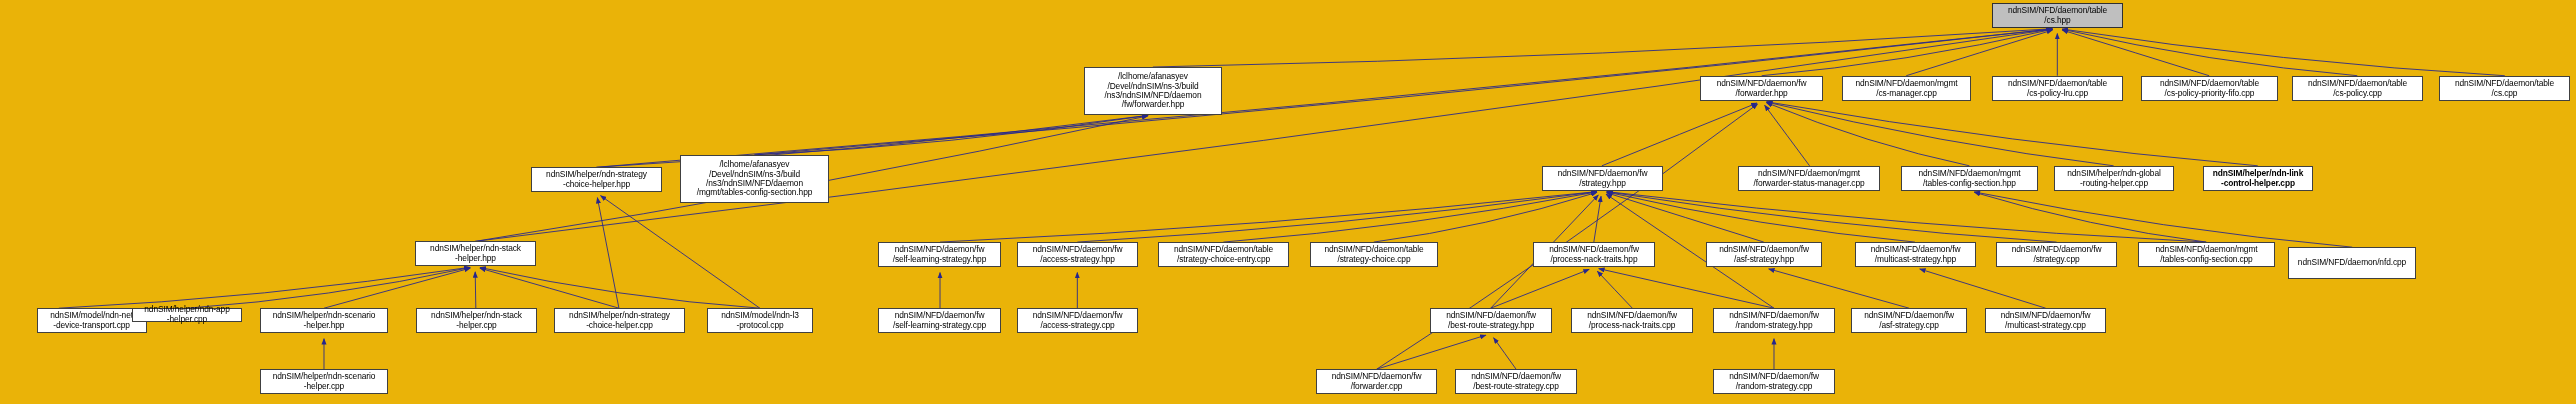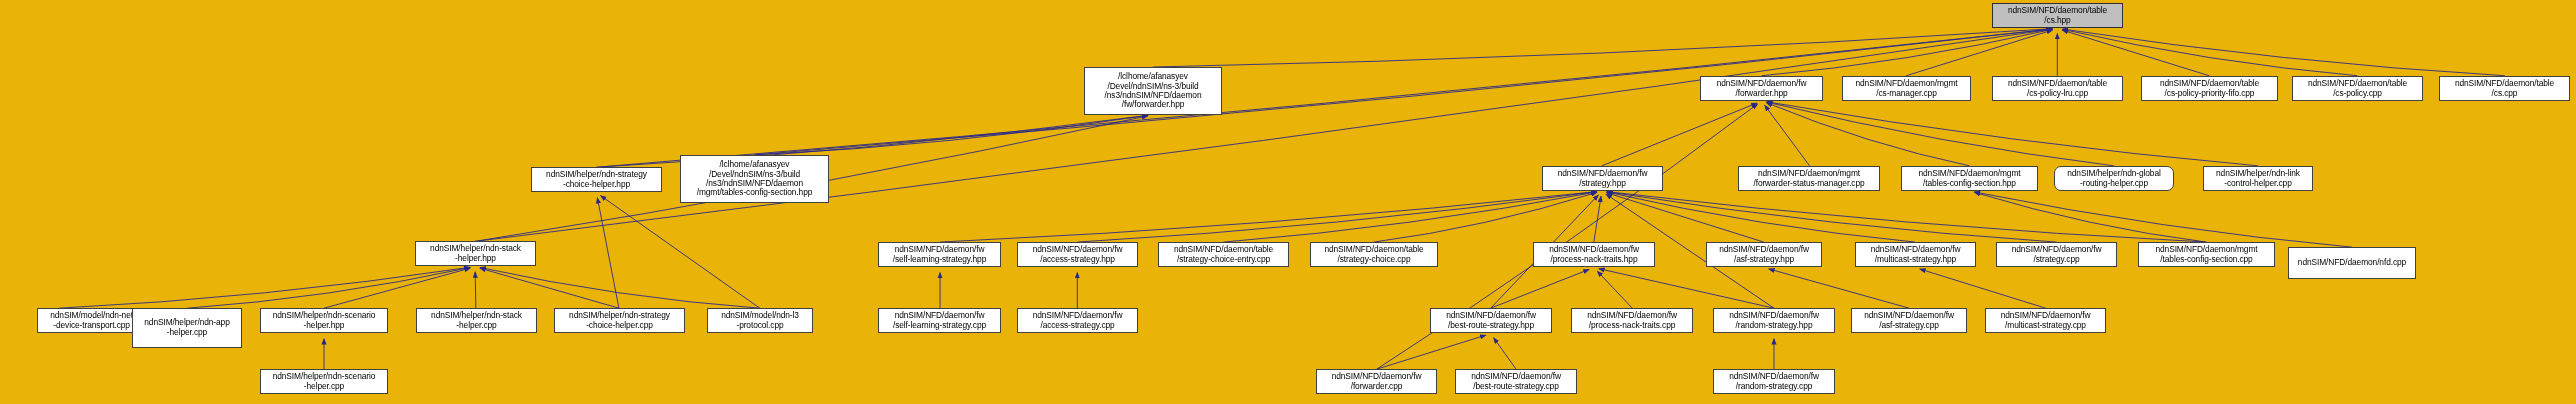--- a/index.html
+++ b/index.html
@@ -137,23 +137,23 @@
     <div class="node multiline" style="left: 680px; top: 155px; width: 149px; height: 48px;"><span class="lbl">/lclhome/afanasyev
 /Devel/ndnSIM/ns-3/build
 /ns3/ndnSIM/NFD/daemon
 /mgmt/tables-config-section.hpp</span></div>
     <div class="node" style="left: 1542px; top: 166px; width: 121px; height: 25.4px;"><span class="lbl">ndnSIM/NFD/daemon/fw
 /strategy.hpp</span></div>
     <div class="node" style="left: 1738px; top: 166px; width: 142px; height: 25.4px;"><span class="lbl">ndnSIM/NFD/daemon/mgmt
 /forwarder-status-manager.cpp</span></div>
     <div class="node" style="left: 1901px; top: 166px; width: 137px; height: 25.4px;"><span class="lbl">ndnSIM/NFD/daemon/mgmt
 /tables-config-section.hpp</span></div>
-    <div class="node" style="left: 2054px; top: 166px; width: 120px; height: 25.4px; border-radius: 7px;"><span class="lbl">ndnSIM/helper/ndn-global
+    <div class="node" style="left: 2054px; top: 166px; width: 120px; height: 25.4px;"><span class="lbl">ndnSIM/helper/ndn-global
 -routing-helper.cpp</span></div>
-    <div class="node" style="left: 2203px; top: 166px; width: 110px; height: 25.4px;"><span class="lbl">ndnSIM/helper/ndn-link
+    <div class="node" style="left: 2203px; top: 166px; width: 110px; height: 25.4px; font-weight: bold;"><span class="lbl">ndnSIM/helper/ndn-link
 -control-helper.cpp</span></div>
     <div class="node" style="left: 415px; top: 241px; width: 121px; height: 25.4px;"><span class="lbl">ndnSIM/helper/ndn-stack
 -helper.hpp</span></div>
     <div class="node" style="left: 878px; top: 242px; width: 123px; height: 25.4px;"><span class="lbl">ndnSIM/NFD/daemon/fw
 /self-learning-strategy.hpp</span></div>
     <div class="node" style="left: 1017px; top: 242px; width: 121px; height: 25.4px;"><span class="lbl">ndnSIM/NFD/daemon/fw
 /access-strategy.hpp</span></div>
     <div class="node" style="left: 1158px; top: 242px; width: 131px; height: 25.4px;"><span class="lbl">ndnSIM/NFD/daemon/table
 /strategy-choice-entry.cpp</span></div>
     <div class="node" style="left: 1310px; top: 242px; width: 128px; height: 25.4px;"><span class="lbl">ndnSIM/NFD/daemon/table
@@ -164,21 +164,21 @@
 /asf-strategy.hpp</span></div>
     <div class="node" style="left: 1855px; top: 242px; width: 121px; height: 25.4px;"><span class="lbl">ndnSIM/NFD/daemon/fw
 /multicast-strategy.hpp</span></div>
     <div class="node" style="left: 1996px; top: 242px; width: 121px; height: 25.4px;"><span class="lbl">ndnSIM/NFD/daemon/fw
 /strategy.cpp</span></div>
     <div class="node" style="left: 2138px; top: 242px; width: 137px; height: 25.4px;"><span class="lbl">ndnSIM/NFD/daemon/mgmt
 /tables-config-section.cpp</span></div>
     <div class="node" style="left: 2288px; top: 247px; width: 128px; height: 32px;"><span class="lbl">ndnSIM/NFD/daemon/nfd.cpp</span></div>
     <div class="node" style="left: 3.6px; top: 308px; width: 110px; height: 25.4px; margin-left: 33px;"><span class="lbl">ndnSIM/model/ndn-net
 -device-transport.cpp</span></div>
-    <div class="node" style="left: 132px; top: 308px; width: 110px; height: 40px; align-items: center;"><span class="lbl">ndnSIM/helper/ndn-app
+    <div class="node" style="left: 132px; top: 308px; width: 110px; height: 14px; align-items: center;"><span class="lbl">ndnSIM/helper/ndn-app
 -helper.cpp</span></div>
     <div class="node" style="left: 260px; top: 308px; width: 128px; height: 25.4px;"><span class="lbl">ndnSIM/helper/ndn-scenario
 -helper.hpp</span></div>
     <div class="node" style="left: 416px; top: 308px; width: 121px; height: 25.4px;"><span class="lbl">ndnSIM/helper/ndn-stack
 -helper.cpp</span></div>
     <div class="node" style="left: 554px; top: 308px; width: 131px; height: 25.4px;"><span class="lbl">ndnSIM/helper/ndn-strategy
 -choice-helper.cpp</span></div>
     <div class="node" style="left: 707px; top: 308px; width: 106px; height: 25.4px;"><span class="lbl">ndnSIM/model/ndn-l3
 -protocol.cpp</span></div>
     <div class="node" style="left: 878px; top: 308px; width: 123px; height: 25.4px;"><span class="lbl">ndnSIM/NFD/daemon/fw

